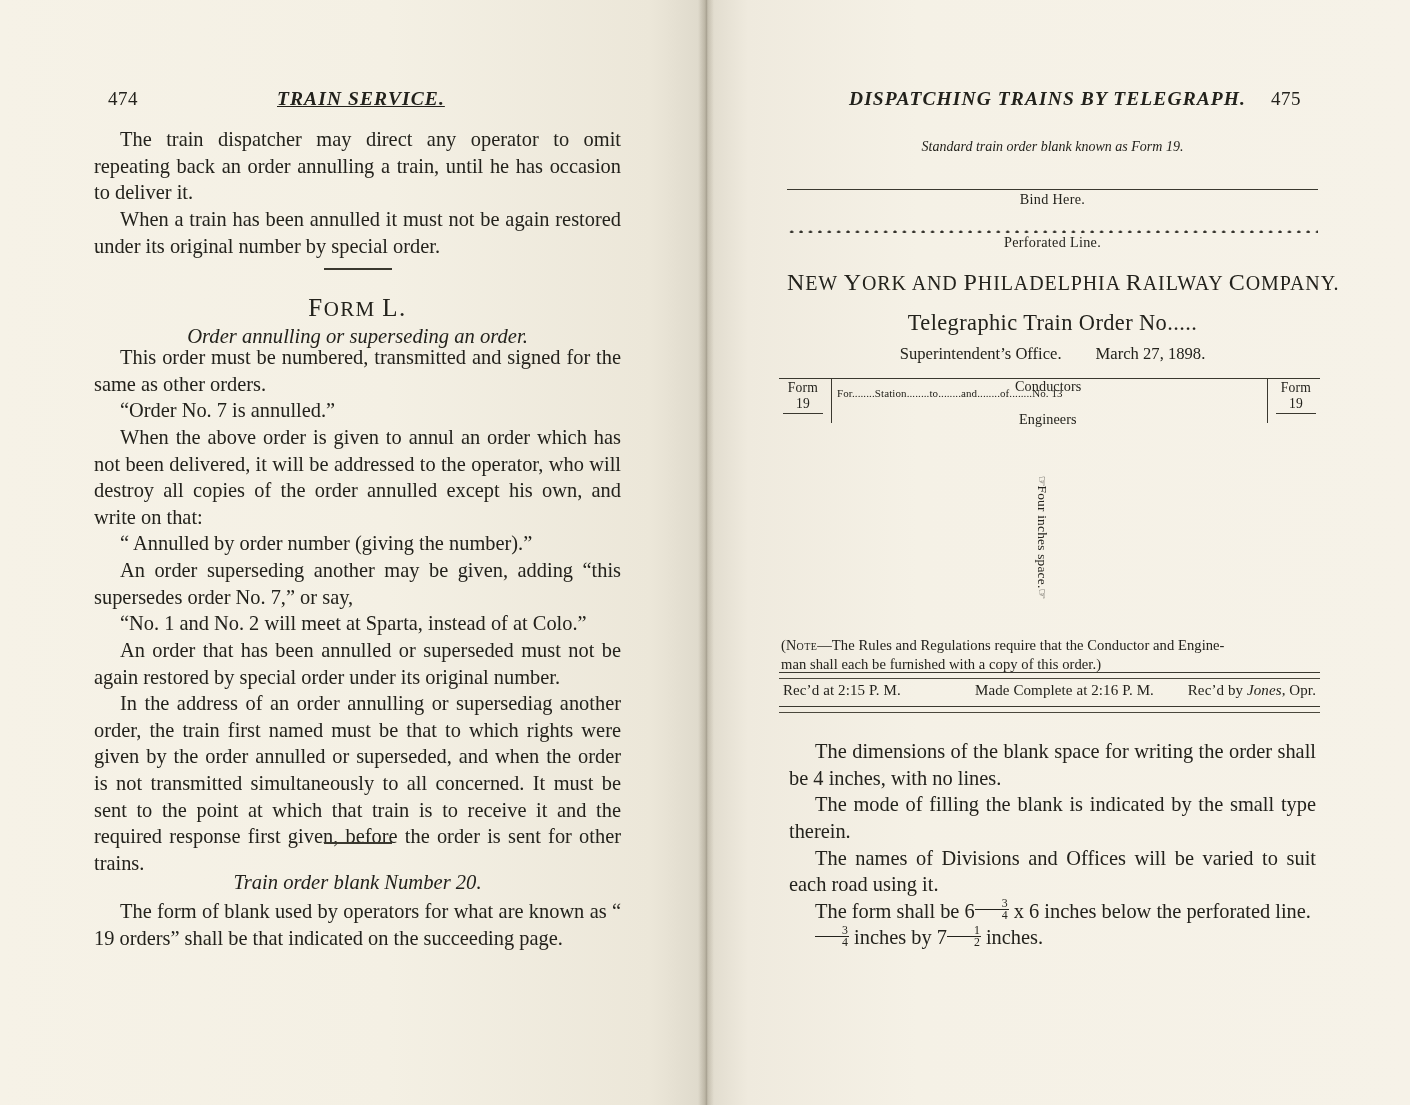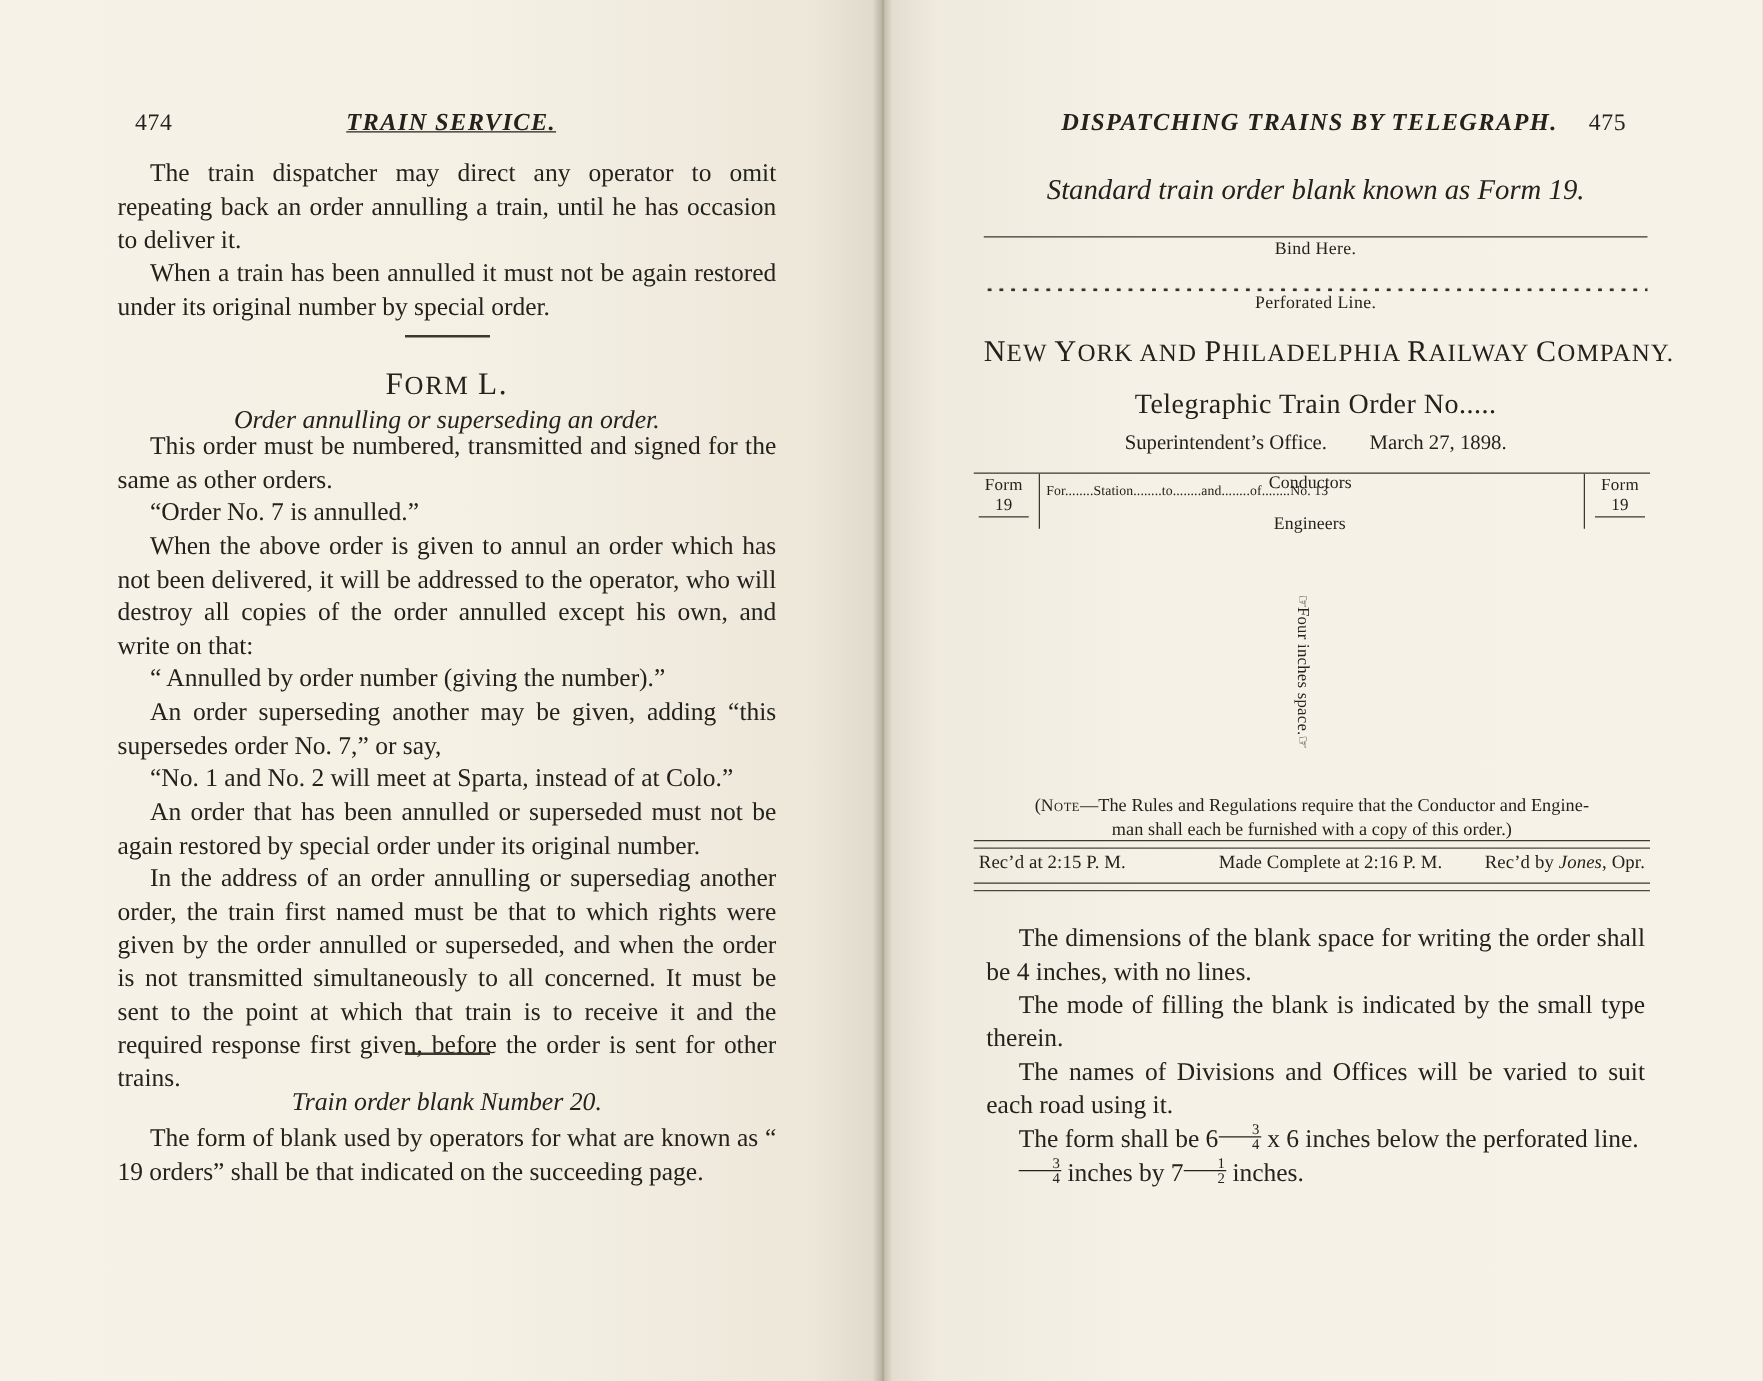--- a/index.html
+++ b/index.html
@@ -116,21 +116,21 @@
     font-size: 20.6px;
   }
 
   
   #form-title {
     position: absolute;
     left: 789px; top: 139px;
     width: 527px;
     text-align: center;
     font-style: italic;
-    font-size: 23px;
+    font-size: 14px;
   }
   #bind-rule {
     position: absolute;
     left: 787px; top: 189px;
     width: 531px; height: 0;
     border-top: 1.6px solid #3a382f;
   }
   #bind-here {
     position: absolute;
     left: 787px; top: 191px;
@@ -261,21 +261,20 @@
     font-size: 13.4px;
     letter-spacing: .2px;
   }
   .handglyph { font-size: 12px; letter-spacing: -1px; }
 
   
   #note {
     position: absolute;
     left: 781px; top: 636px;
     width: 537px;
-    text-align: center;
     font-size: 14.6px;
     line-height: 1.28;
     letter-spacing: .05px;
   }
   #note .sc { font-variant: small-caps; font-size: 14.2px; letter-spacing: .4px; }
 
   .dblrule {
     position: absolute;
     left: 779px;
     width: 541px;

